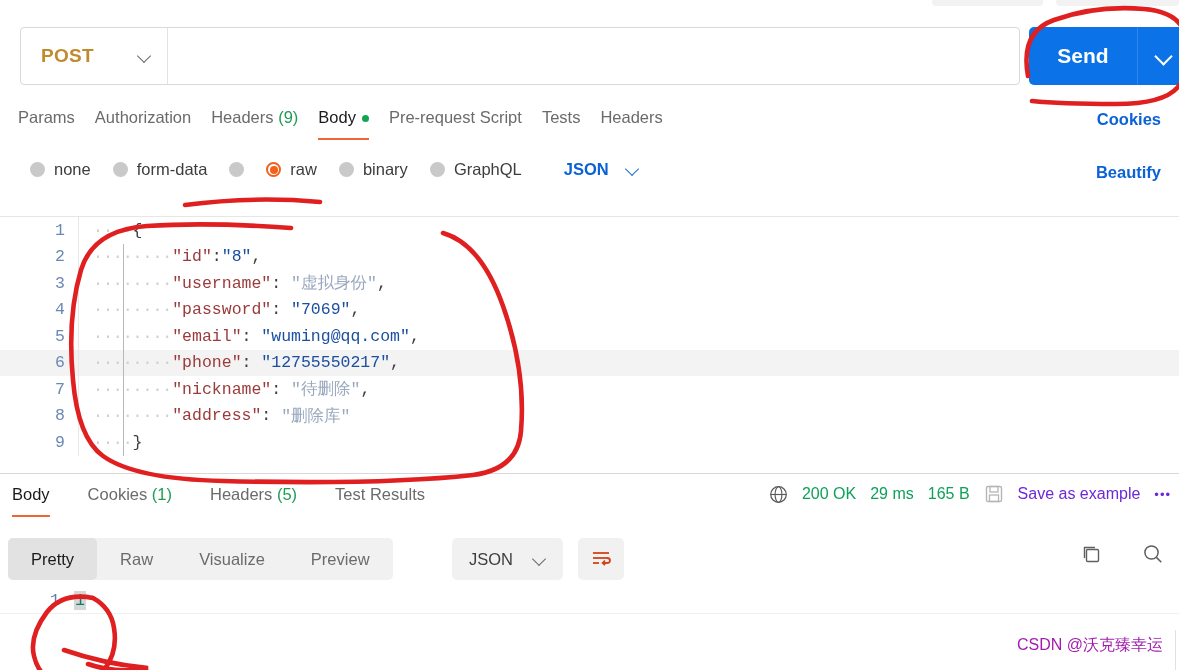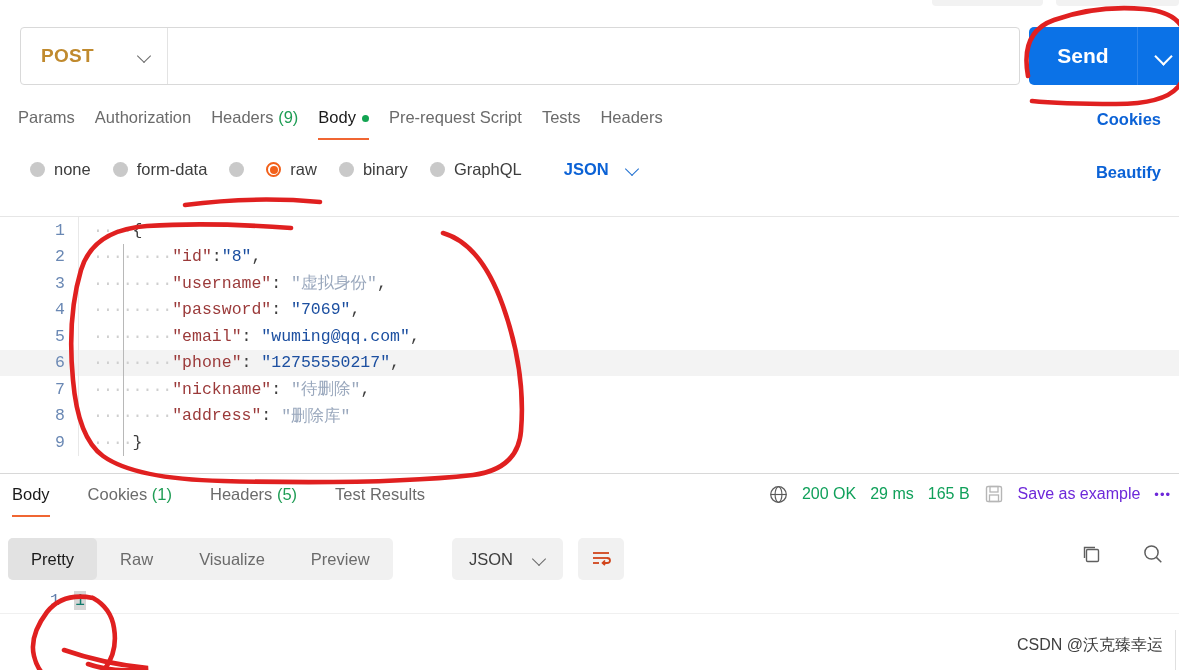--- a/index.html
+++ b/index.html
@@ -127,21 +127,21 @@
   }
   .right-icons { position:absolute; right:6px; top:4px; display:flex; align-items:center; gap:38px; }
 
   
   .resp-body { position:absolute; top:588px; left:0; width:1179px; height:82px; background:#fff; }
   .resp-line { display:flex; height:26px; align-items:center; font-family:"Liberation Mono", monospace; font-size:16.5px; border-bottom:1px solid #f0f0f0; }
   .resp-gutter { width:74px; text-align:right; padding-right:14px; color:#5f7dab; flex:none; }
   .resp-val { background:#d6d6d6; color:#0f7b6c; padding:0 1px; }
 
   
-  .wm { position:absolute; right:16px; bottom:14px; font-size:16px; color:#404040; }
+  .wm { position:absolute; right:16px; bottom:14px; font-size:16px; color:#a21caf; }
   .wm-edge { position:absolute; right:3px; bottom:0; width:1px; height:40px; background:#e0e0e0; }
 
   
   .annot { position:absolute; left:0; top:0; width:1179px; height:670px; pointer-events:none; }
 </style>
 </head>
 <body>
 
 <div id="app">
 

